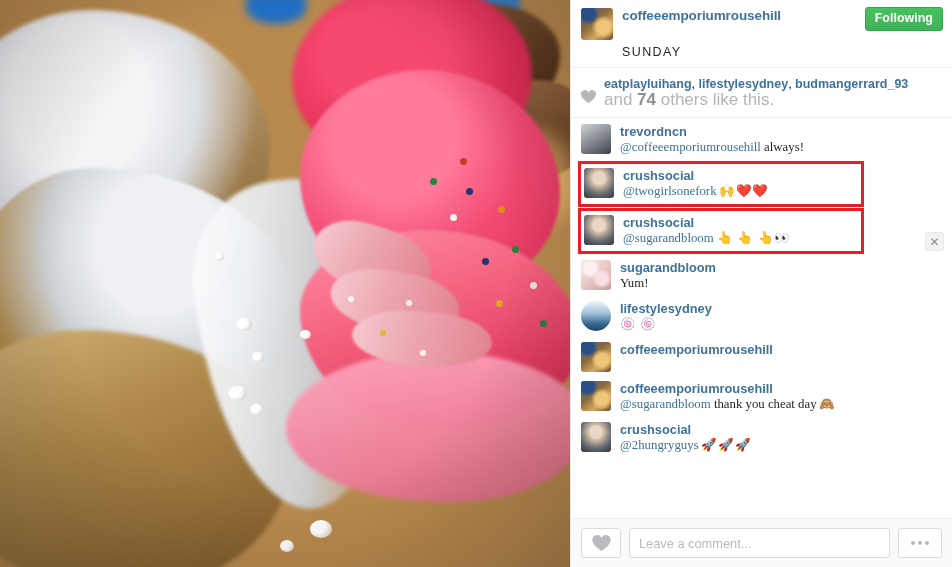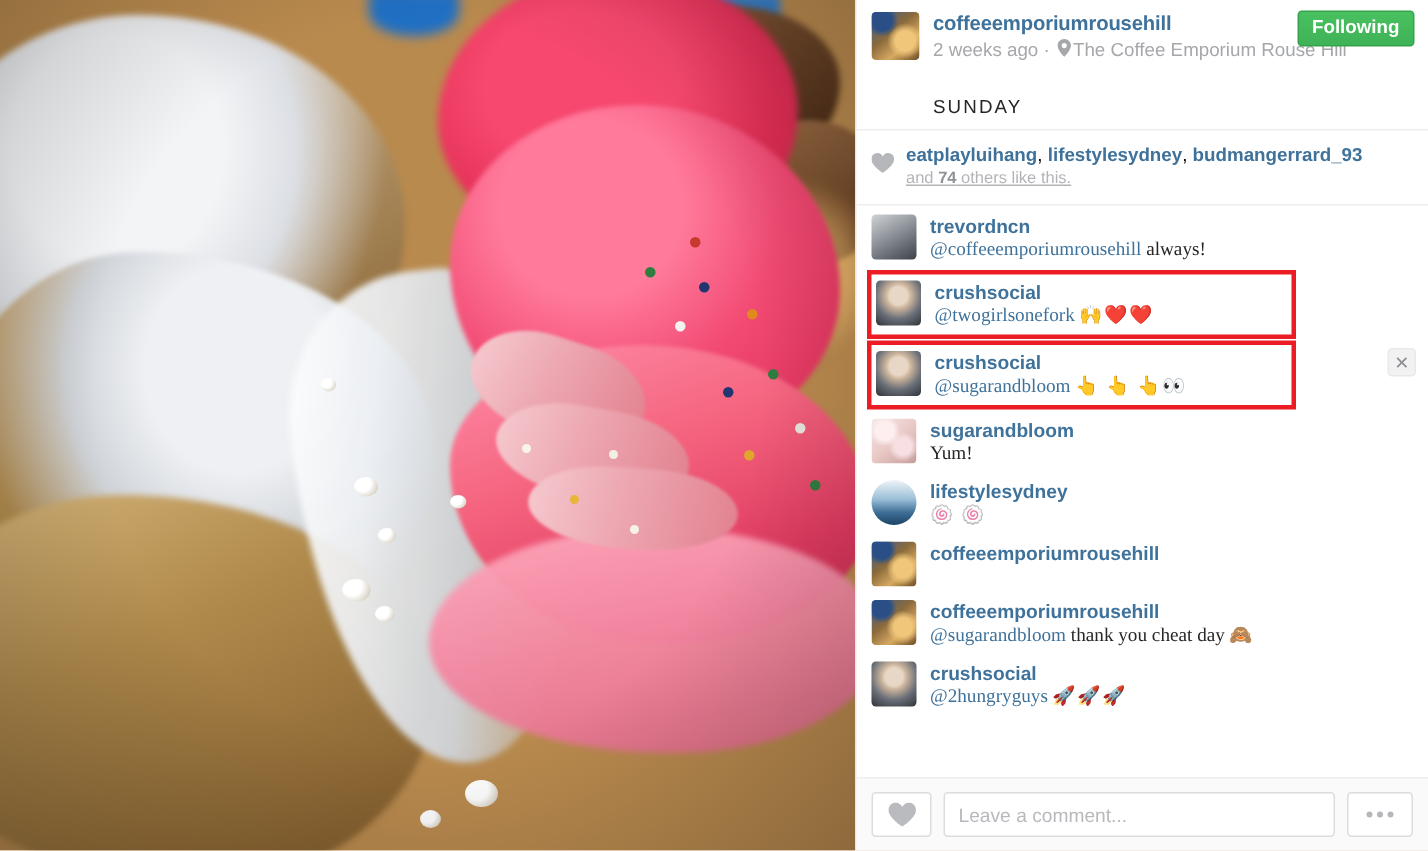--- a/index.html
+++ b/index.html
@@ -165,27 +165,27 @@
   .btn-following {
     position: absolute; right: 9px; top: 7px;
     background: linear-gradient(180deg, #49c15f 0%, #3fb257 100%);
     border: 1px solid #36a34c; border-radius: 3px;
     color: #fff; font-size: 12.5px; font-weight: bold;
     padding: 4px 9px 5px; line-height: 13px; cursor: pointer;
   }
 
   .likes {
     border-top: 1px solid #eeeeee; border-bottom: 1px solid #eeeeee;
-    padding: 8px 10px 9px 10px; display: flex; gap: 8px; align-items: center;
+    padding: 8px 10px 9px 10px; display: flex; gap: 8px; align-items: flex-end;
     background: #fff;
   }
   .heart-grey { flex: 0 0 15px; margin-top: 1px; }
   .likes-text { font-size: 12.5px; line-height: 16px; }
   .likes-text a { color: #3f729b; font-weight: bold; text-decoration: none; }
-  .likes-sub { color: #b2b4b8; font-size: 11px; line-height: 16px; text-decoration: underline; }
+  .likes-sub { color: #b2b4b8; font-size: 17px; line-height: 16px; }
   .likes-sub b { color: #8e9195; }
 
   .comments { flex: 1 1 auto; overflow: hidden; padding: 1px 4px 0 0; }
   .cmt {
     display: flex; gap: 9px; padding: 5px 10px 4px 10px; align-items: flex-start;
     position: relative;
   }
   .cmt.boxed { border: 3px solid #ec1c24; margin: 1px 84px 1px 7px; padding: 4px 7px 4px 3px; }
   .av-c { width: 30px; height: 30px; flex: 0 0 30px; overflow: hidden; border-radius: 3px; }
   .av-c.round { border-radius: 50%; }
@@ -287,29 +287,20 @@
   </div>
 
   <div class="side">
 
     <div class="ig-header">
       <div class="av-sq">
         <div class="av-coffee"></div>
       </div>
       <div class="hdr-text">
         <div class="uname">coffeeemporiumrousehill</div>
-        <div class="meta">
-          <span>2 weeks ago</span>
-          <span>·</span>
-          <span class="pin">
-            <svg width="9" height="12" viewBox="0 0 9 12">
-                <path d="M4.5 0C2 0 0 2 0 4.4 0 7.6 4.5 12 4.5 12S9 7.6 9 4.4C9 2 7 0 4.5 0zm0 6.1a1.7 1.7 0 110-3.4 1.7 1.7 0 010 3.4z" fill="#a5a7ab"></path>
-              </svg>
-          </span><span>The Coffee Emporium Rouse Hiil</span>
-        </div>
         <div class="caption">SUNDAY</div>
       </div>
       <button class="btn-following">Following</button>
     </div>
 
     <div class="likes">
       <span class="heart-grey">
         <svg width="15" height="14" viewBox="0 0 15 14">
             <path d="M7.5 13.2S0 8.6 0 4.3A3.9 3.9 0 017.5 2.5 3.9 3.9 0 0115 4.3c0 4.3-7.5 8.9-7.5 8.9z" fill="#b5b7ba"></path>
           </svg>

